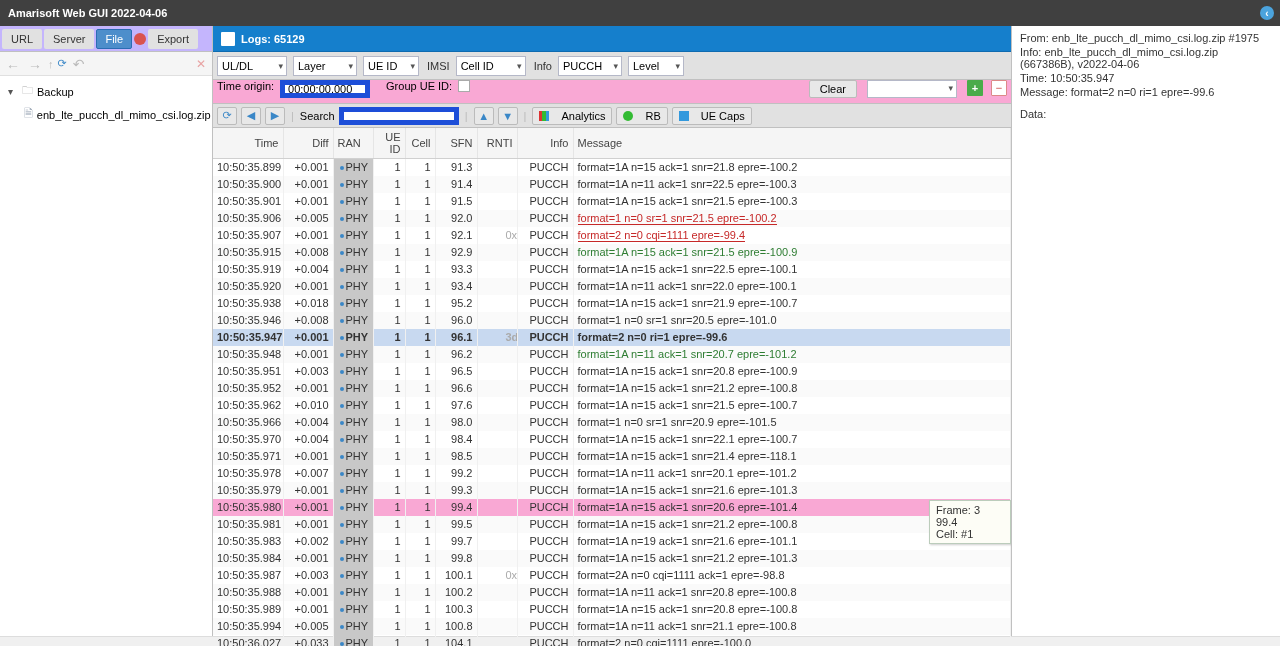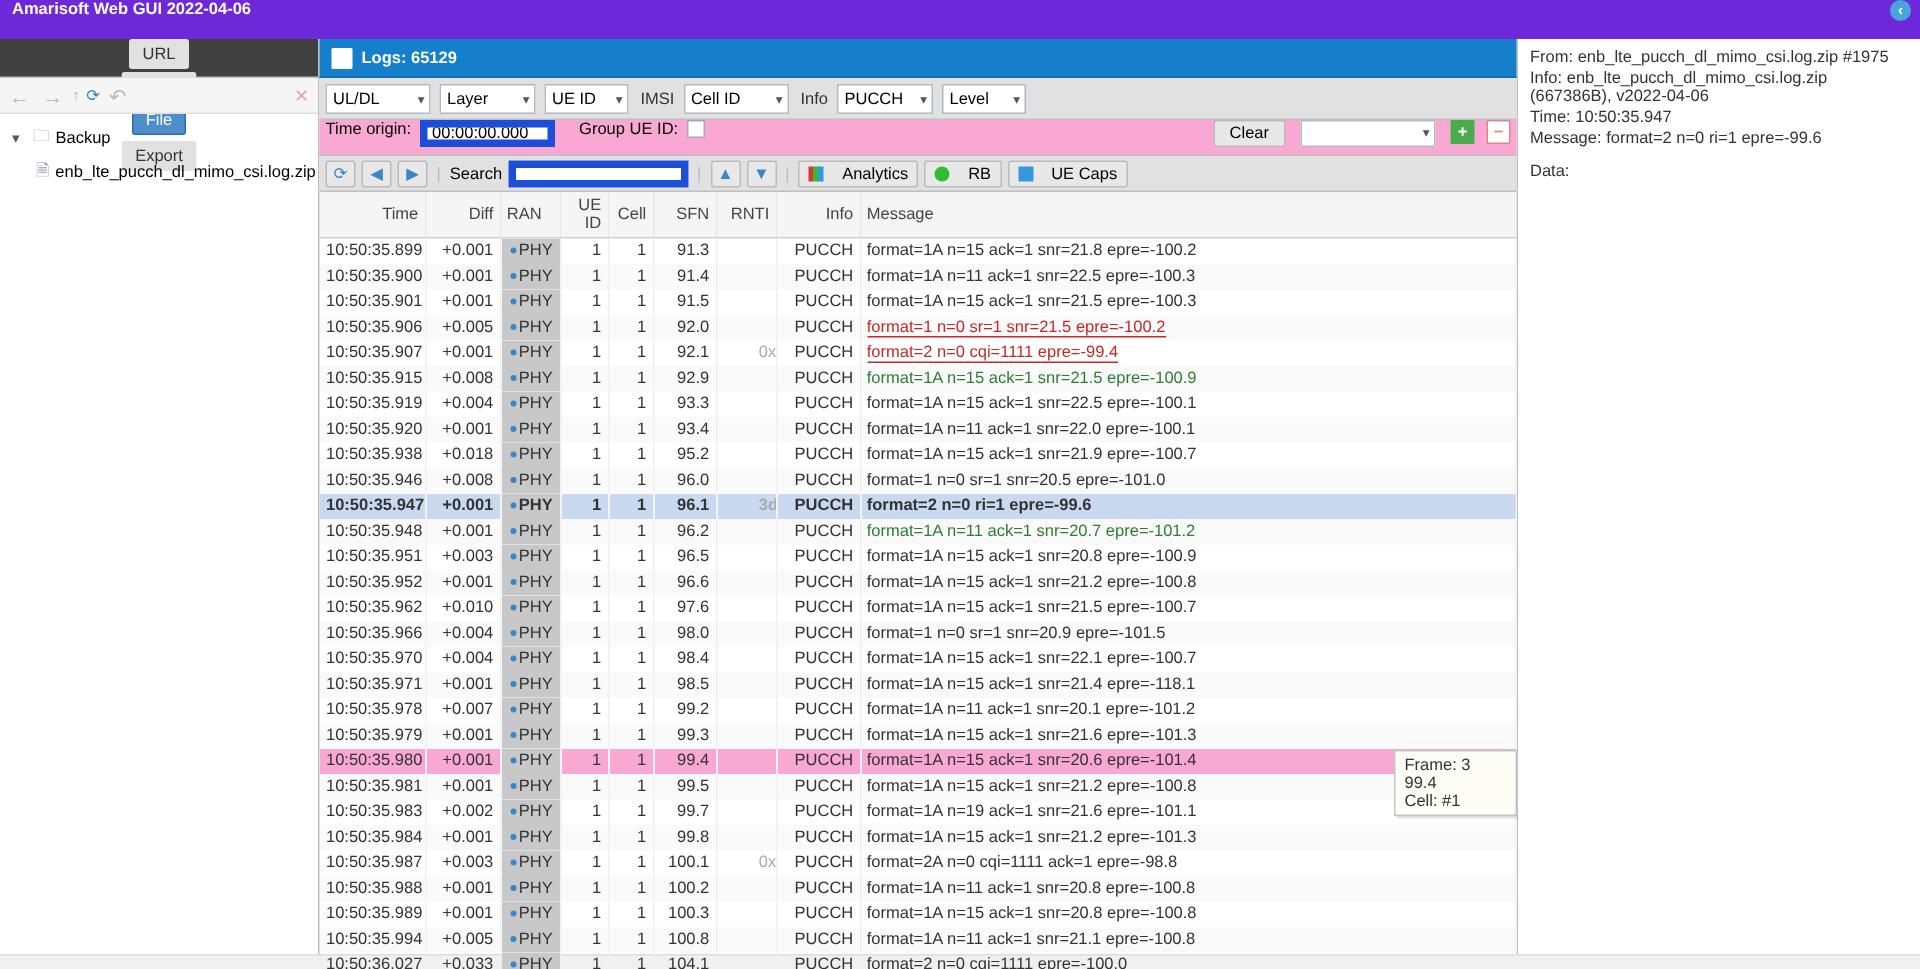--- a/index.html
+++ b/index.html
@@ -1,25 +1,25 @@
 <!DOCTYPE html>
 <html><head>
 <meta charset="utf-8">
 <style>
 * { margin: 0; padding: 0; box-sizing: border-box; font-family: Arial, sans-serif; font-size: 11px; }
 body { background: #fff; overflow: hidden; }
 
-.app-header { background: #6d28d9; height: 26px; display: flex; padding: 0 8px; color: #fff; font-weight: bold; position: relative; }
+.app-header { background: #404040; height: 26px; display: flex; align-items: center; padding: 0 8px; color: #fff; font-weight: bold; position: relative; }
 .collapse-btn { position: absolute; right: 6px; width: 14px; height: 14px; border-radius: 50%; background: #4ba3dd; display: flex; align-items: center; justify-content: center; cursor: pointer; }
 .collapse-btn::before { content: "‹"; color: #fff; font-size: 10px; }
 
 .main { display: flex; height: calc(100vh - 26px); }
 
 .left-panel { width: 213px; background: #fff; border-right: 1px solid #c0c0c0; display: flex; flex-direction: column; }
-.left-toolbar { background: #404040; border-bottom: 1px solid #c0c0c0; height: 26px; display: flex; align-items: center; padding: 0 2px; gap: 2px; flex-direction: column; }
+.left-toolbar { background: #c4b5fd; border-bottom: 1px solid #c0c0c0; height: 26px; display: flex; align-items: center; padding: 0 2px; gap: 2px; }
 .tb-btn { padding: 3px 8px; background: #e1e1e1; border: 1px solid transparent; border-radius: 2px; cursor: pointer; color: #333; }
 .tb-btn.active { background: #4d8ecb; border-color: #2a6db3; color: #fff; }
 .icon-red { background: #d9534f; border-radius: 50%; width: 12px; height: 12px; }
 .nav-toolbar { background: #f5f5f5; border-bottom: 1px solid #e0e0e0; height: 24px; display: flex; align-items: center; padding: 0 4px; gap: 4px; position: relative; }
 .nav-arrow { color: #bbb; font-size: 14px; cursor: pointer; padding: 0 2px; }
 .nav-up { color: #bbb; cursor: pointer; }
 .nav-refresh { color: #3a87c7; cursor: pointer; }
 .close-x { position: absolute; right: 6px; color: #e8a3a3; cursor: pointer; font-size: 12px; }
 
 .tree { padding: 4px 2px; flex: 1; overflow: auto; }

